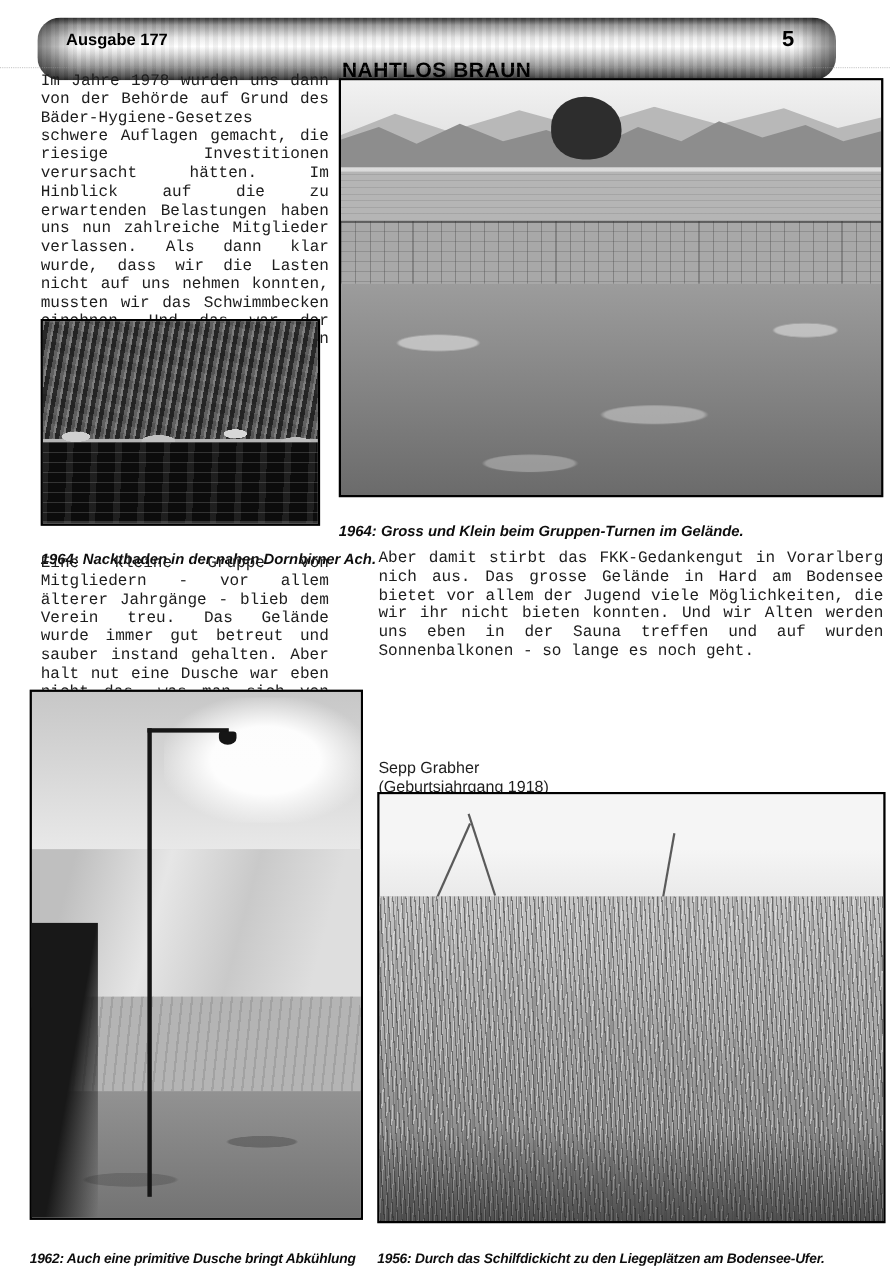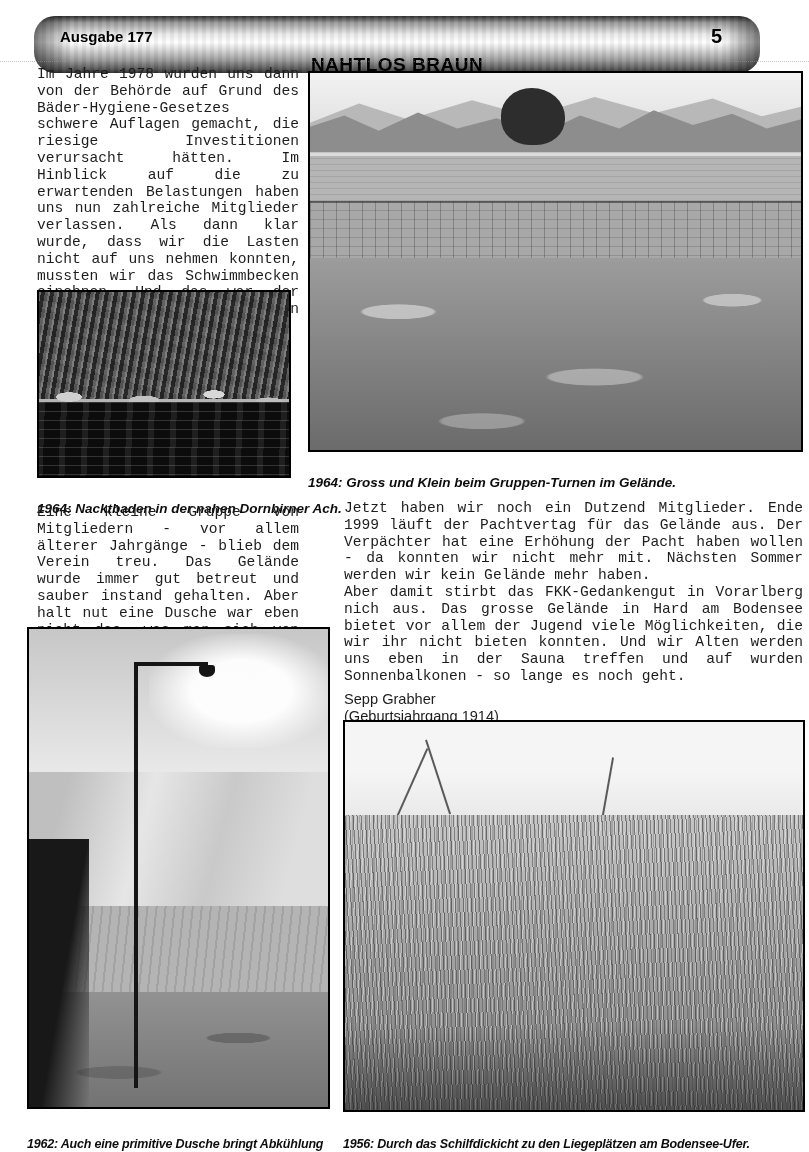--- a/index.html
+++ b/index.html
@@ -133,27 +133,26 @@
   <div class="layer g-mountains-far"></div>
   <div class="layer g-mountains"></div>
   <div class="layer g-tree"></div>
   <div class="layer g-field"></div>
   <div class="layer g-net"></div>
   <div class="layer g-ground"></div>
 </figure>
 <div class="abs caption" style="left:308px;top:457px;">1964: Gross und Klein beim Gruppen-Turnen im Gelände.</div>
 
 <div class="abs body-text" style="left:344px;top:500px;width:459px;">
-  <p>Jetzt haben wir noch ein Dutzend Mitglieder. Ende 1999 läuft der Pachtvertag für das Gelände aus. Der Verpächter hat eine Erhöhung der Pacht haben wollen - da konnten wir nicht mehr mit. Nächsten Sommer werden wir kein Gelände mehr haben.</p>
   <p>Aber damit stirbt das FKK-Gedankengut in Vorarlberg nich aus. Das grosse Gelände in Hard am Bodensee bietet vor allem der Jugend viele Möglichkeiten, die wir ihr nicht bieten konnten. Und wir Alten werden uns eben in der Sauna treffen und auf wurden Sonnenbalkonen - so lange es noch geht.</p>
 </div>
 
 <div class="abs signature" style="left:344px;top:691px;">
   <p>Sepp Grabher</p>
-  <p>(Geburtsjahrgang 1914)</p>
+  <p>(Geburtsjahrgang 1918)</p>
 </div>
 
 <figure class="abs photo" style="left:27px;top:627px;width:303px;height:482px;margin:0;">
   <div class="layer s-sky"></div>
   <div class="layer s-cloud"></div>
   <div class="layer s-tents"></div>
   <div class="layer s-mid"></div>
   <div class="layer s-ground"></div>
   <div class="layer s-dark"></div>
   <div class="layer s-pipe"></div>

